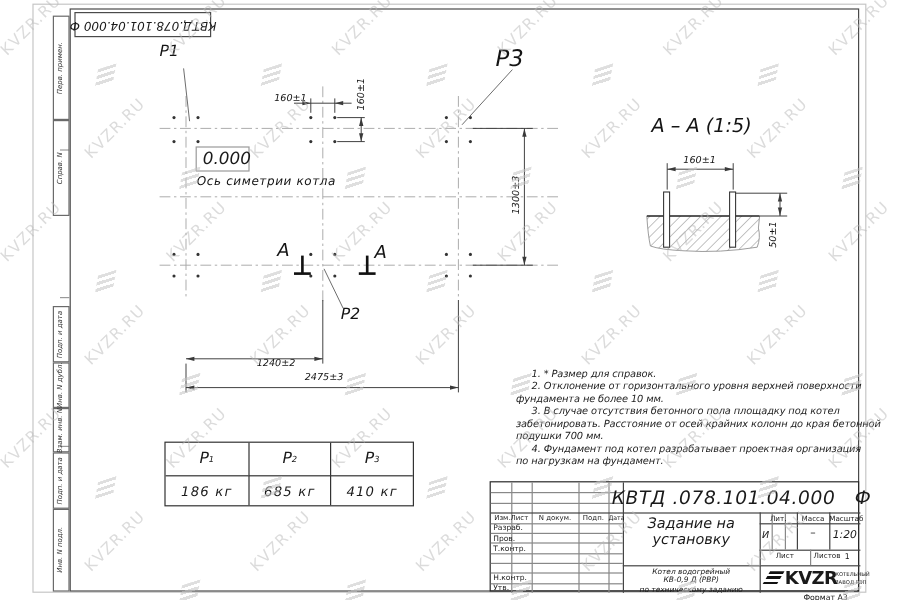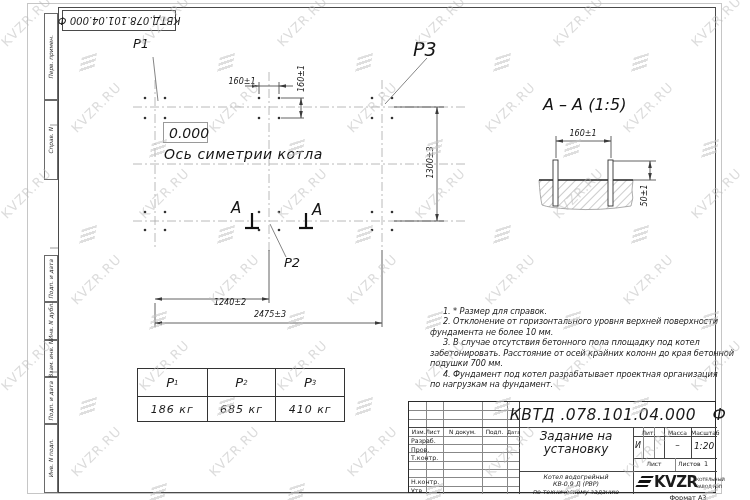--- a/index.html
+++ b/index.html
@@ -287,21 +287,21 @@
 <div class="lbl" style="left:413px;top:38px;font-size:19px">P3</div>
 <div class="lbl" style="left:284px;top:255px;font-size:13px">P2</div>
 
 <div class="lbl dim" style="left:222px;top:77px;width:40px">160±1</div>
 <div class="lbl dim rot" style="left:281px;top:74px;width:40px">160±1</div>
 <div class="lbl dim rot" style="left:404px;top:158px;width:52px">1300±3</div>
 <div class="lbl dim" style="left:201px;top:298px;width:58px">1240±2</div>
 <div class="lbl dim" style="left:241px;top:310px;width:58px">2475±3</div>
 
 <div class="level-box"><span>0.000</span></div>
-<div class="lbl" style="left:164px;top:146px;font-size:14px;letter-spacing:0.5px">Ось симетрии котла</div>
+<div class="lbl" style="left:164px;top:146px;font-size:10px;letter-spacing:0.5px">Ось симетрии котла</div>
 
 <div class="lbl" style="left:231px;top:199px;font-size:15px">А</div>
 <div class="lbl" style="left:312px;top:201px;font-size:15px">А</div>
 
 <div class="lbl" style="left:543px;top:95px;font-size:16px">А – А (1:5)</div>
 <div class="lbl dim" style="left:558px;top:129px;width:50px">160±1</div>
 <div class="lbl dim rot" style="left:627px;top:191px;width:34px">50±1</div>
 
 <div class="note-line note-ind" style="top:306px">1. * Размер для справок.</div>
 <div class="note-line note-ind" style="top:316px">2. Отклонение от горизонтального уровня верхней поверхности</div>

